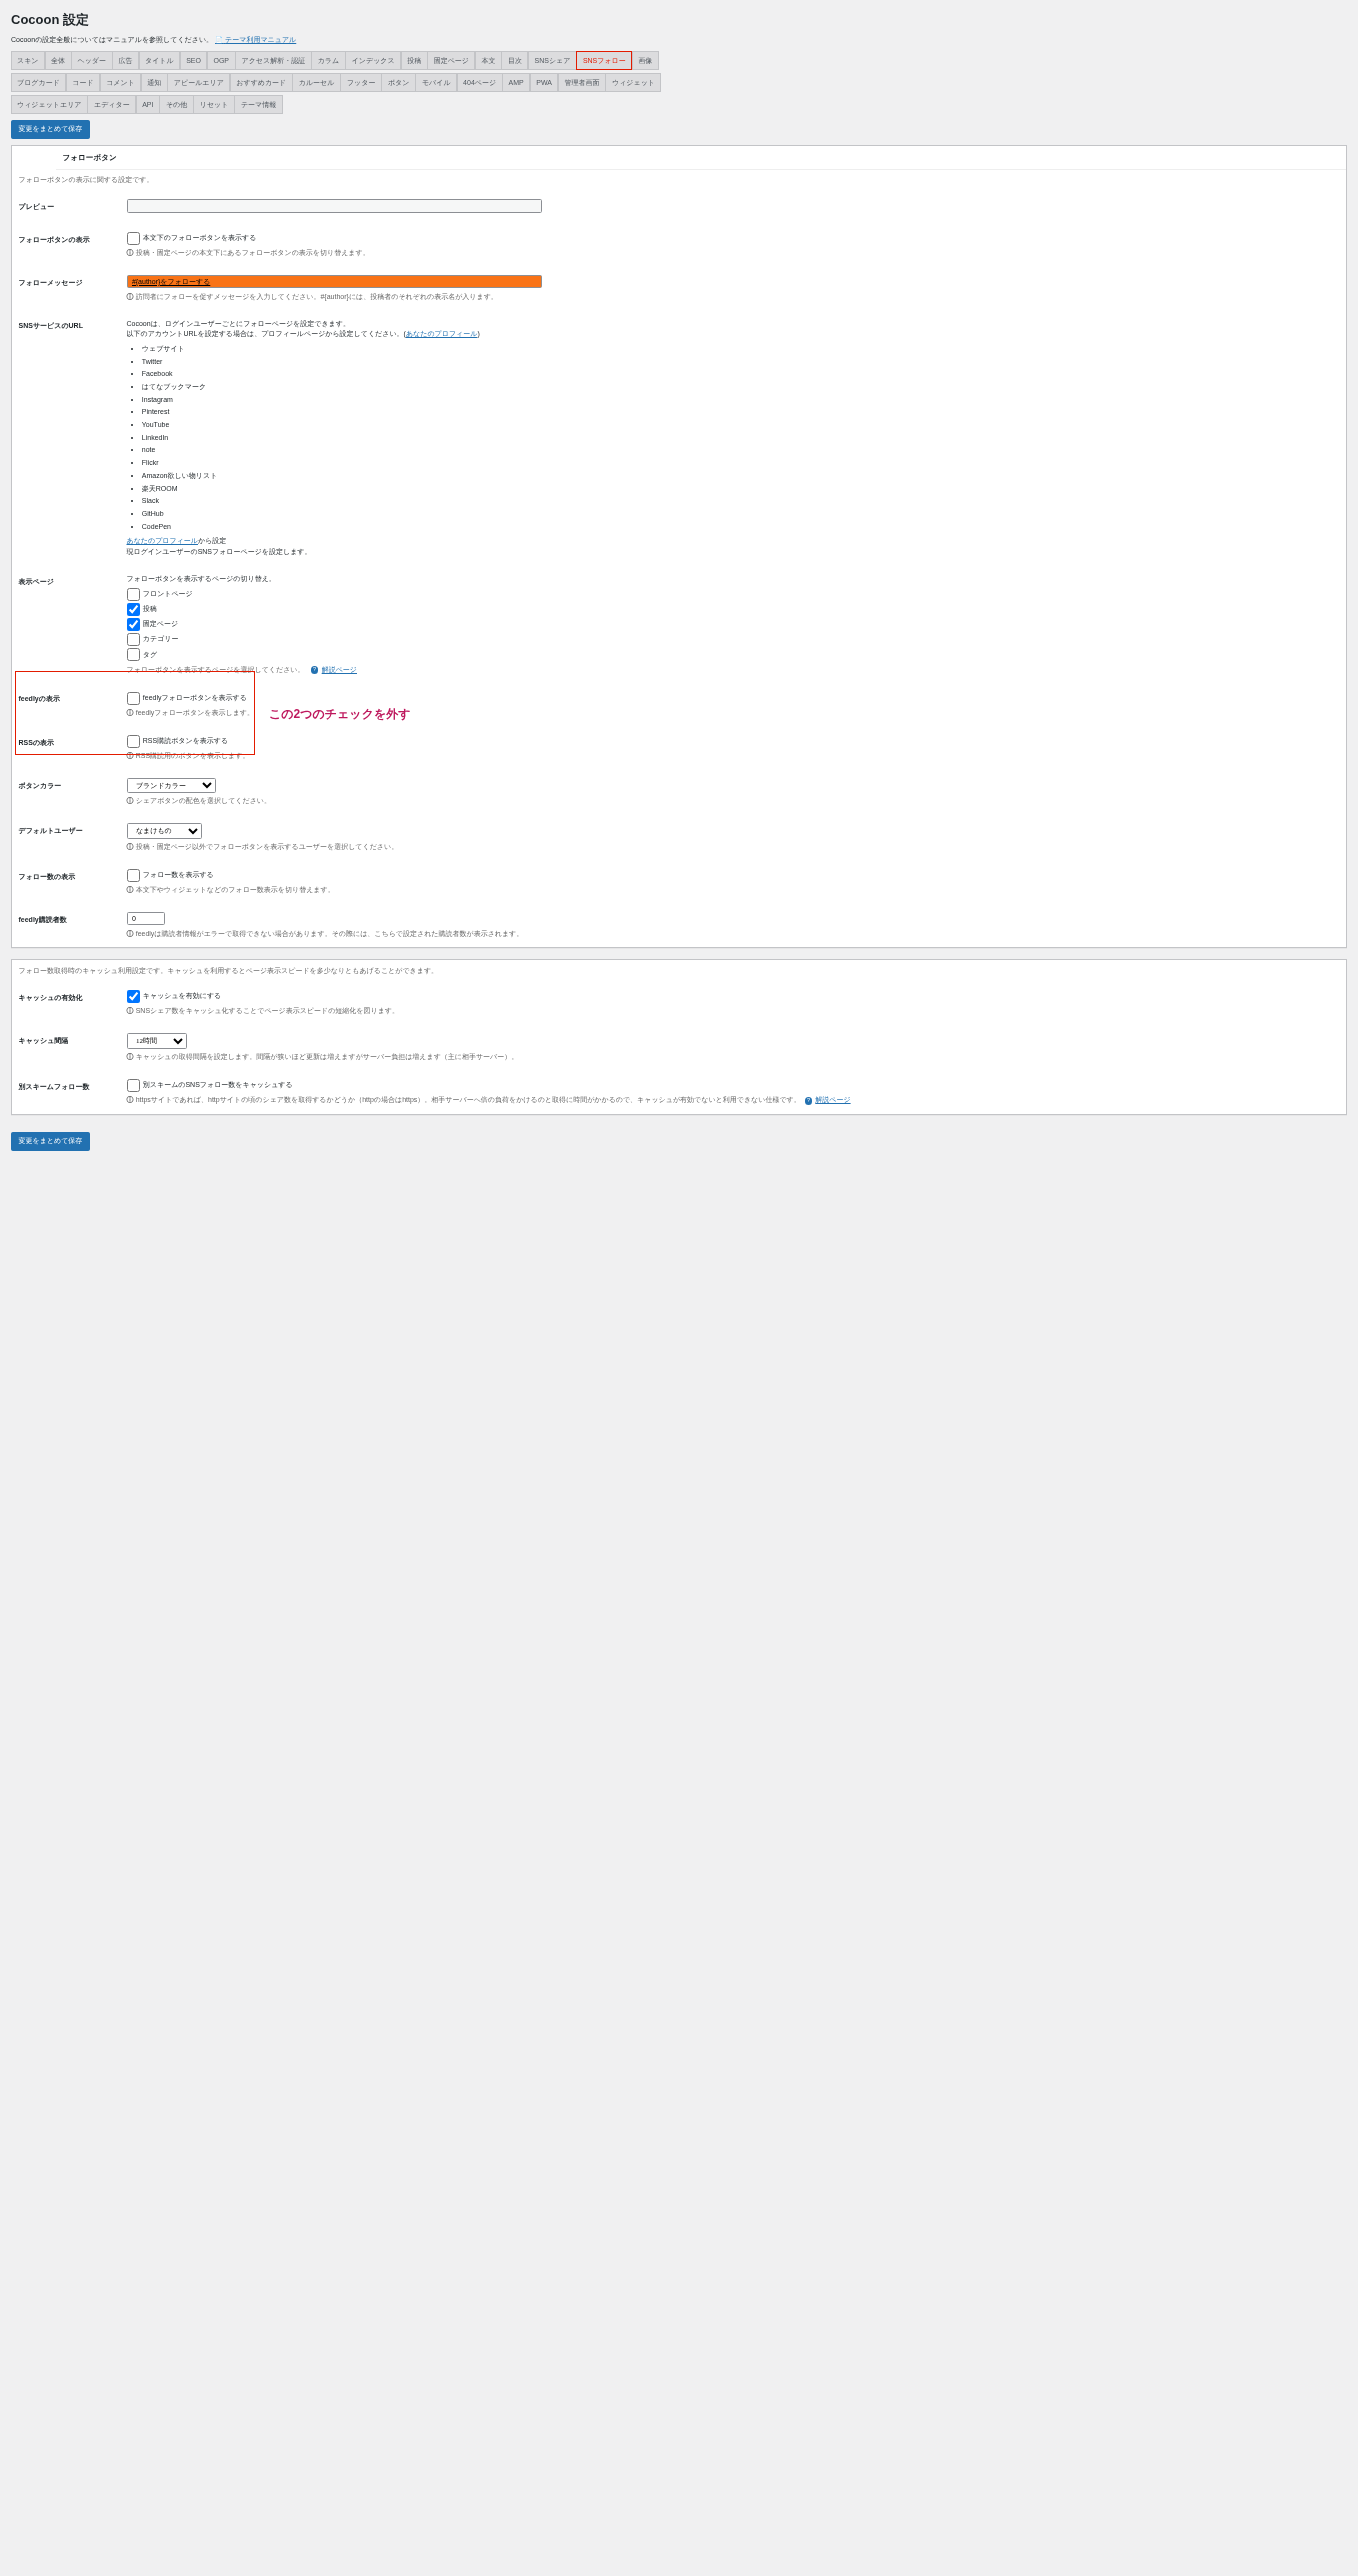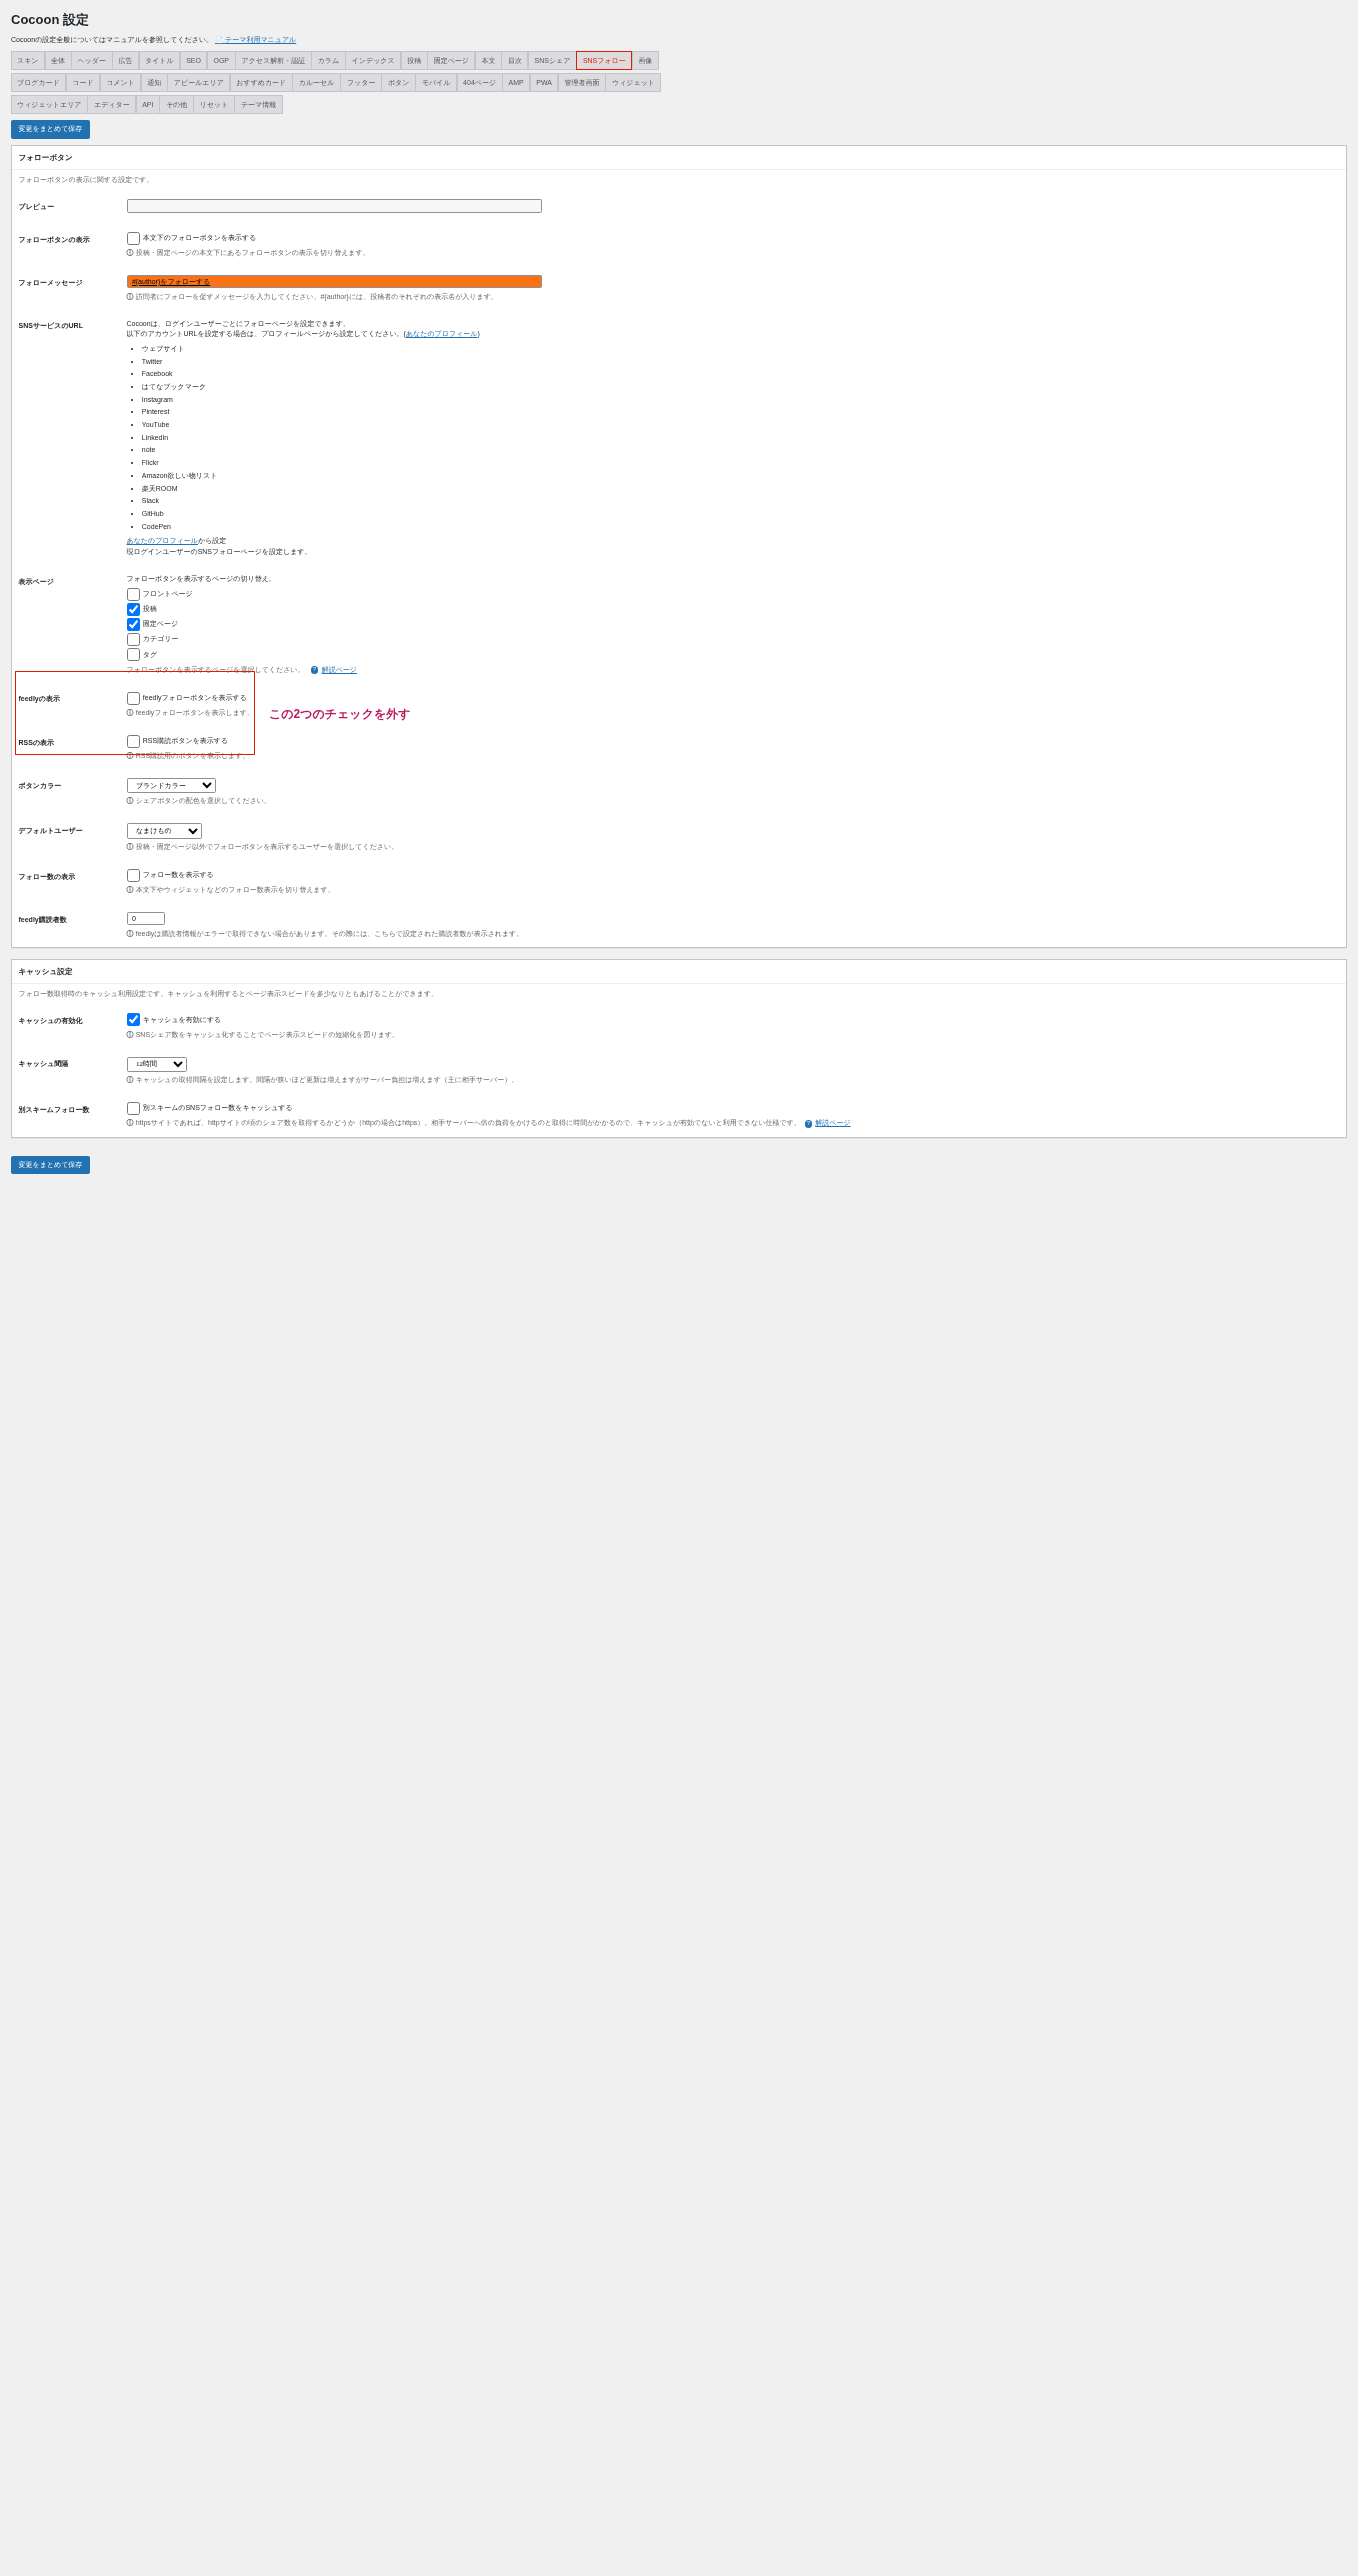--- a/index.html
+++ b/index.html
@@ -5,21 +5,21 @@
 * { box-sizing: border-box; margin: 0; padding: 0; }
 body { font-family: -apple-system, "Segoe UI", "Hiragino Kaku Gothic ProN", Meiryo, sans-serif; background: #f0f0f1; color: #1d2327; font-size: 7px; line-height: 1.5; padding: 5.5px 11px; }
 h1 { font-size: 13px; font-weight: 700; margin: 0 0 3.3px 0; padding: 4.9px 0 2.2px 0; }
 .intro { font-size: 7px; margin: 2.7px 0 5.5px 0; }
 .intro a { color: #2271b1; text-decoration: underline; }
 .nav-tabs { display: flex; flex-wrap: wrap; gap: 0; margin: 3.3px 0 0 0; }
 .nav-tabs .tab { border: 0.5px solid #c3c4c7; background: #dcdcde; color: #50575e; padding: 2.7px 5.5px; font-size: 7px; cursor: pointer; margin-left: -0.5px; line-height: 1.6; white-space: nowrap; }
 .nav-tabs .tab.highlight { border: 1.1px solid #e31b00; color: #e31b00; background: #dcdcde; }
 .btn-primary { background: #2271b1; color: #fff; border: 0.5px solid #2271b1; padding: 3.3px 6.5px; font-size: 7px; cursor: pointer; border-radius: 1.6px; margin: 6.5px 0; }
 .panel { background: #fff; border: 0.5px solid #c3c4c7; box-shadow: 0 0.5px 0.5px rgba(0,0,0,0.04); margin-bottom: 11px; padding: 0; }
-.panel-header { border-bottom: 0.5px solid #eee; }
+.panel-header { border-bottom: 0.5px solid #eee; margin-left: 44px; }
 .panel-header h3 { font-size: 7.6px; font-weight: 700; padding: 5.5px 6.5px; }
 .panel-desc { color: #666; padding: 5.5px 6.5px; font-size: 7px; }
 .form-table { width: 100%; border-collapse: collapse; }
 .form-table th { text-align: left; vertical-align: top; width: 109px; padding: 11px 5.5px 11px 6.5px; font-weight: 700; font-size: 7px; }
 .form-table td { padding: 8.2px 5.5px; vertical-align: top; font-size: 7px; }
 .text-input { width: 100%; max-width: 415px; padding: 2.2px 4.4px; border: 0.5px solid #8c8f94; border-radius: 1.6px; font-size: 7px; background: #f97316; text-decoration: underline; }
 .small-input { width: 38px; padding: 2.2px 4.4px; border: 0.5px solid #8c8f94; border-radius: 1.6px; font-size: 7px; }
 select { padding: 1.1px 13px 1.1px 4.4px; border: 0.5px solid #8c8f94; border-radius: 1.6px; font-size: 7px; background: #fff; min-height: 15.3px; font-family: Liberation Serif, serif; }
 .preview-box { border: 0.5px solid #8c8f94; border-radius: 1.6px; background: #f6f7f7; min-height: 14px; width: 100%; max-width: 415px; }
 .checkbox-line { display: flex; align-items: center; gap: 3.3px; margin-bottom: 2.2px; }
@@ -260,23 +260,20 @@
       </td>
     </tr>
   </tbody>
     </table>
 
   <div class="annot-box" id="annot-box" style="left: 2.7px; top: 525px; width: 240px; height: 84px;"></div>
   <div class="annot-text" id="annot-text" style="left: 257px; top: 559px;">この2つのチェックを外す</div>
 </div>
 
 <div class="panel">
-  <div class="panel-header">
-      <h3>キャッシュ設定</h3>
-    </div>
   <p class="panel-desc">フォロー数取得時のキャッシュ利用設定です。キャッシュを利用するとページ表示スピードを多少なりともあげることができます。</p>
   <table class="form-table">
     <tbody>
         <tr>
       <th>キャッシュの有効化</th>
       <td>
         <label class="checkbox-line">
           <input type="checkbox" checked="" style="">
           <span>キャッシュを有効にする</span>
         </label>

